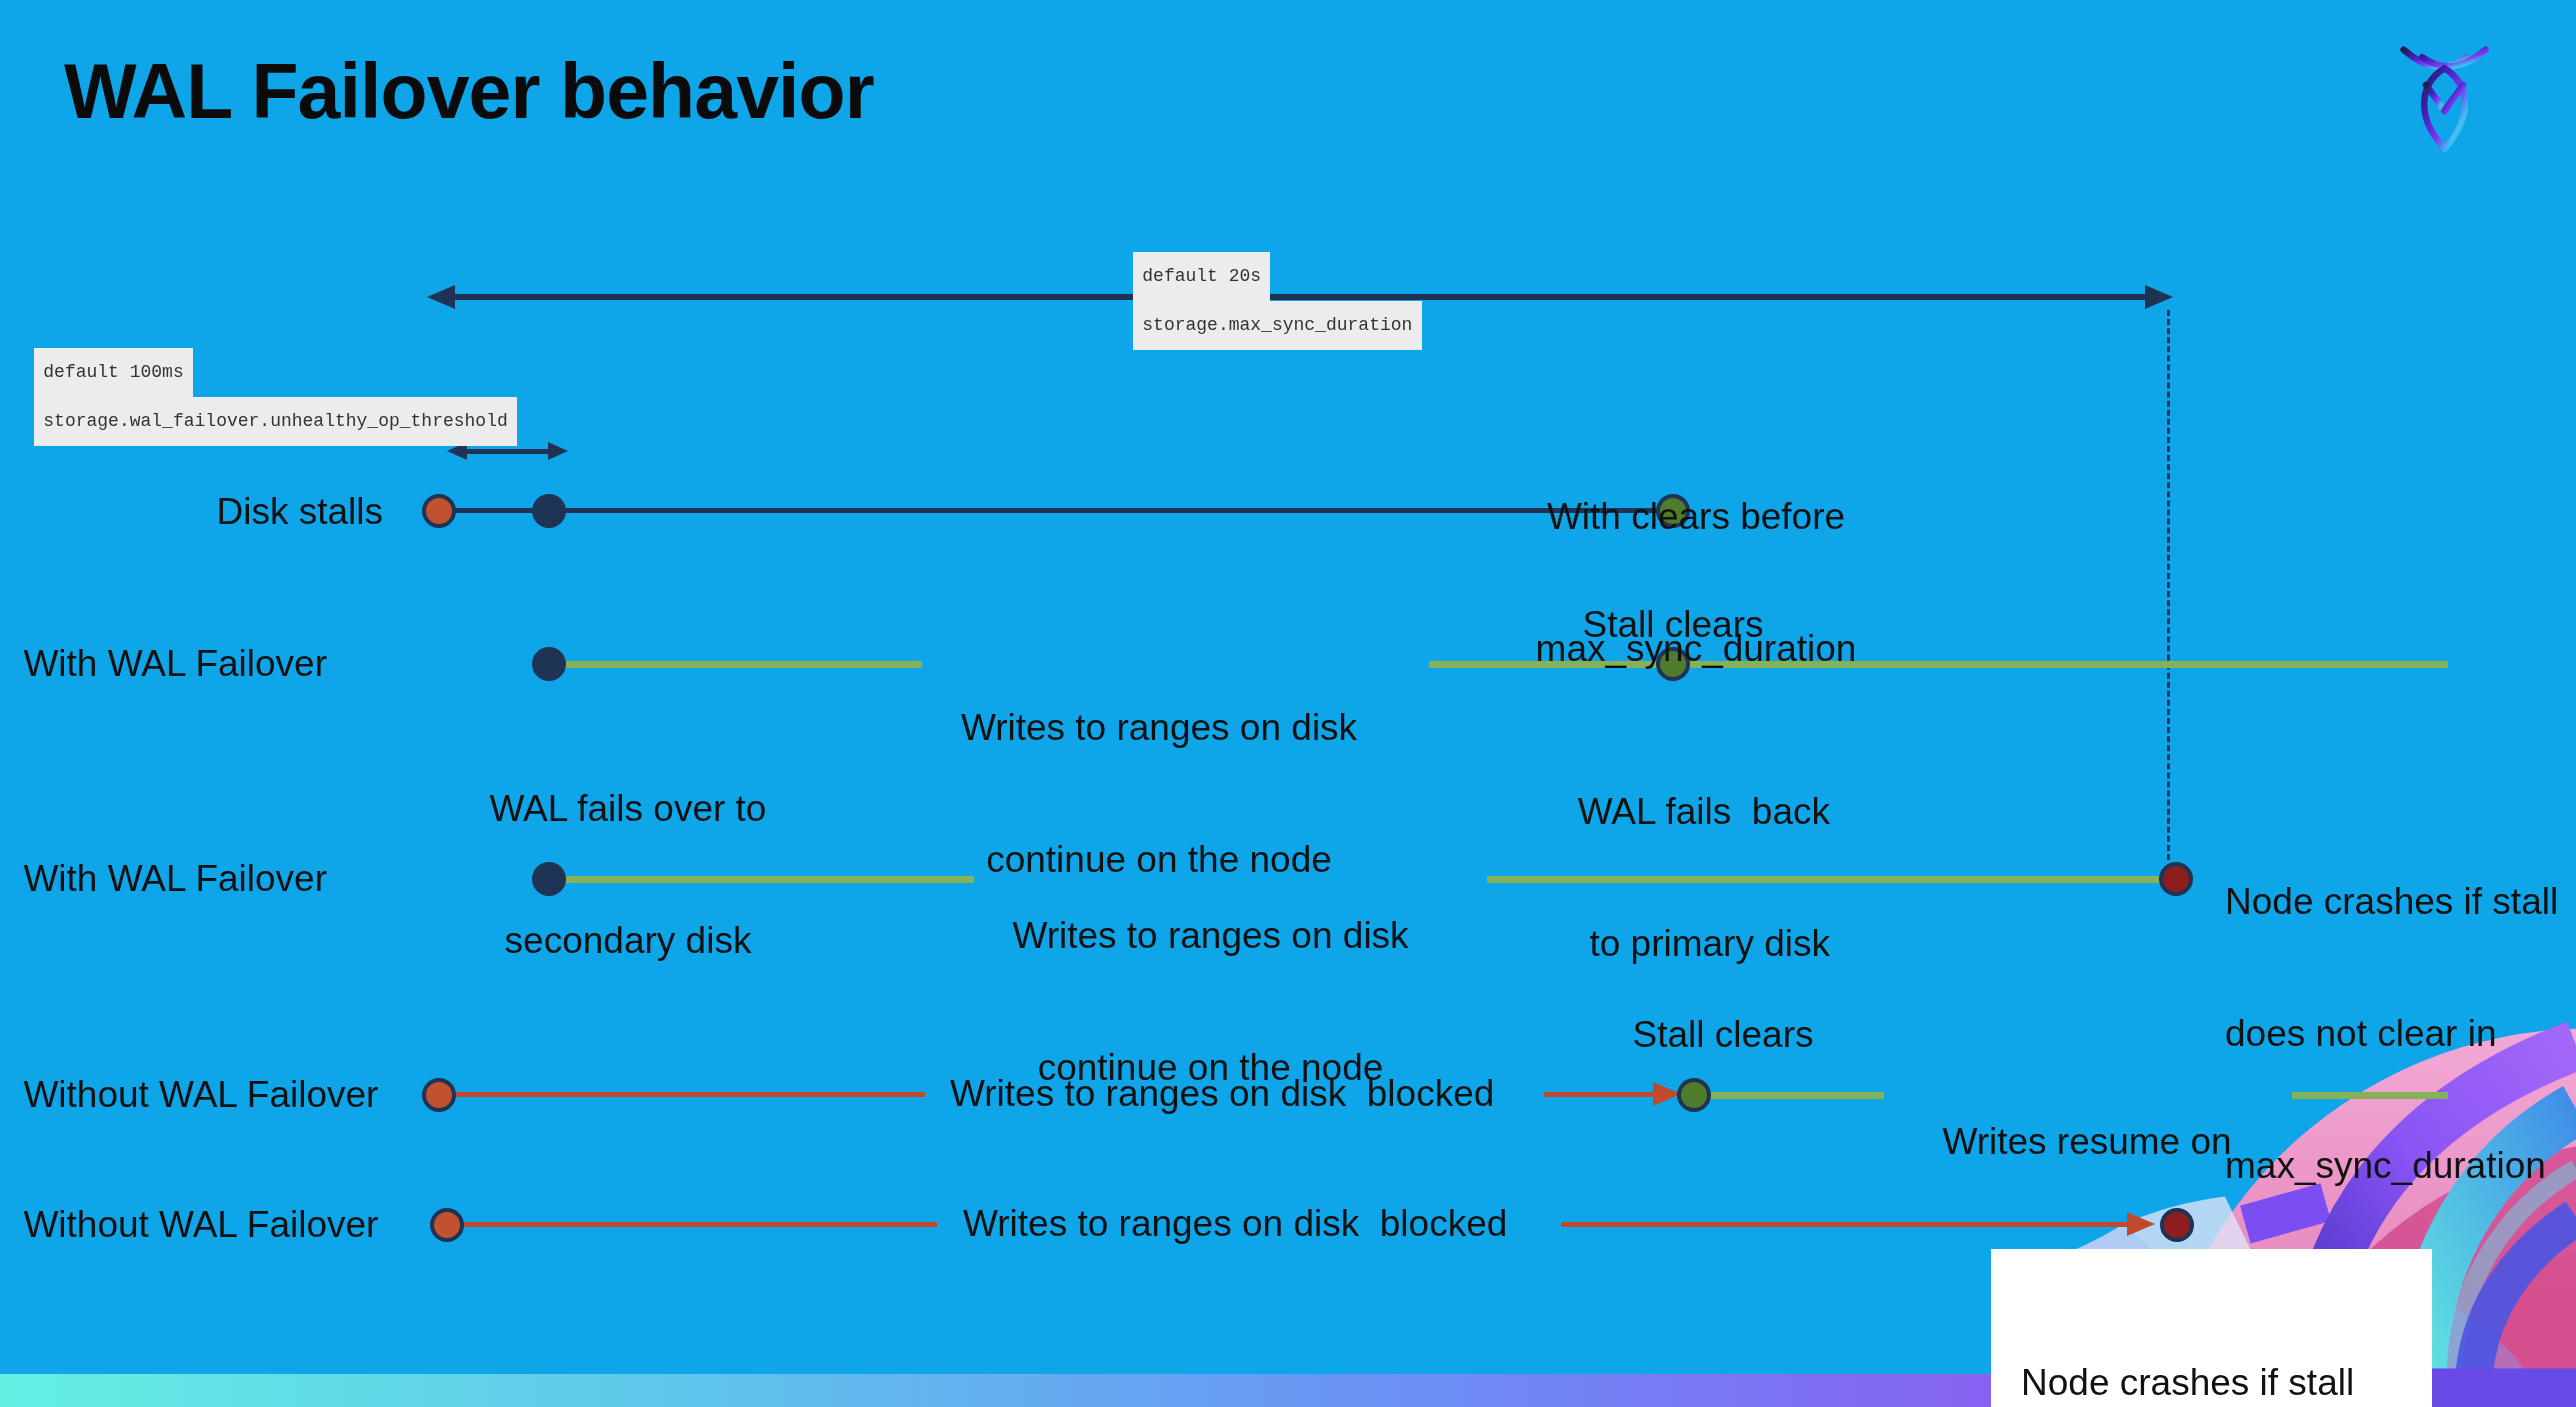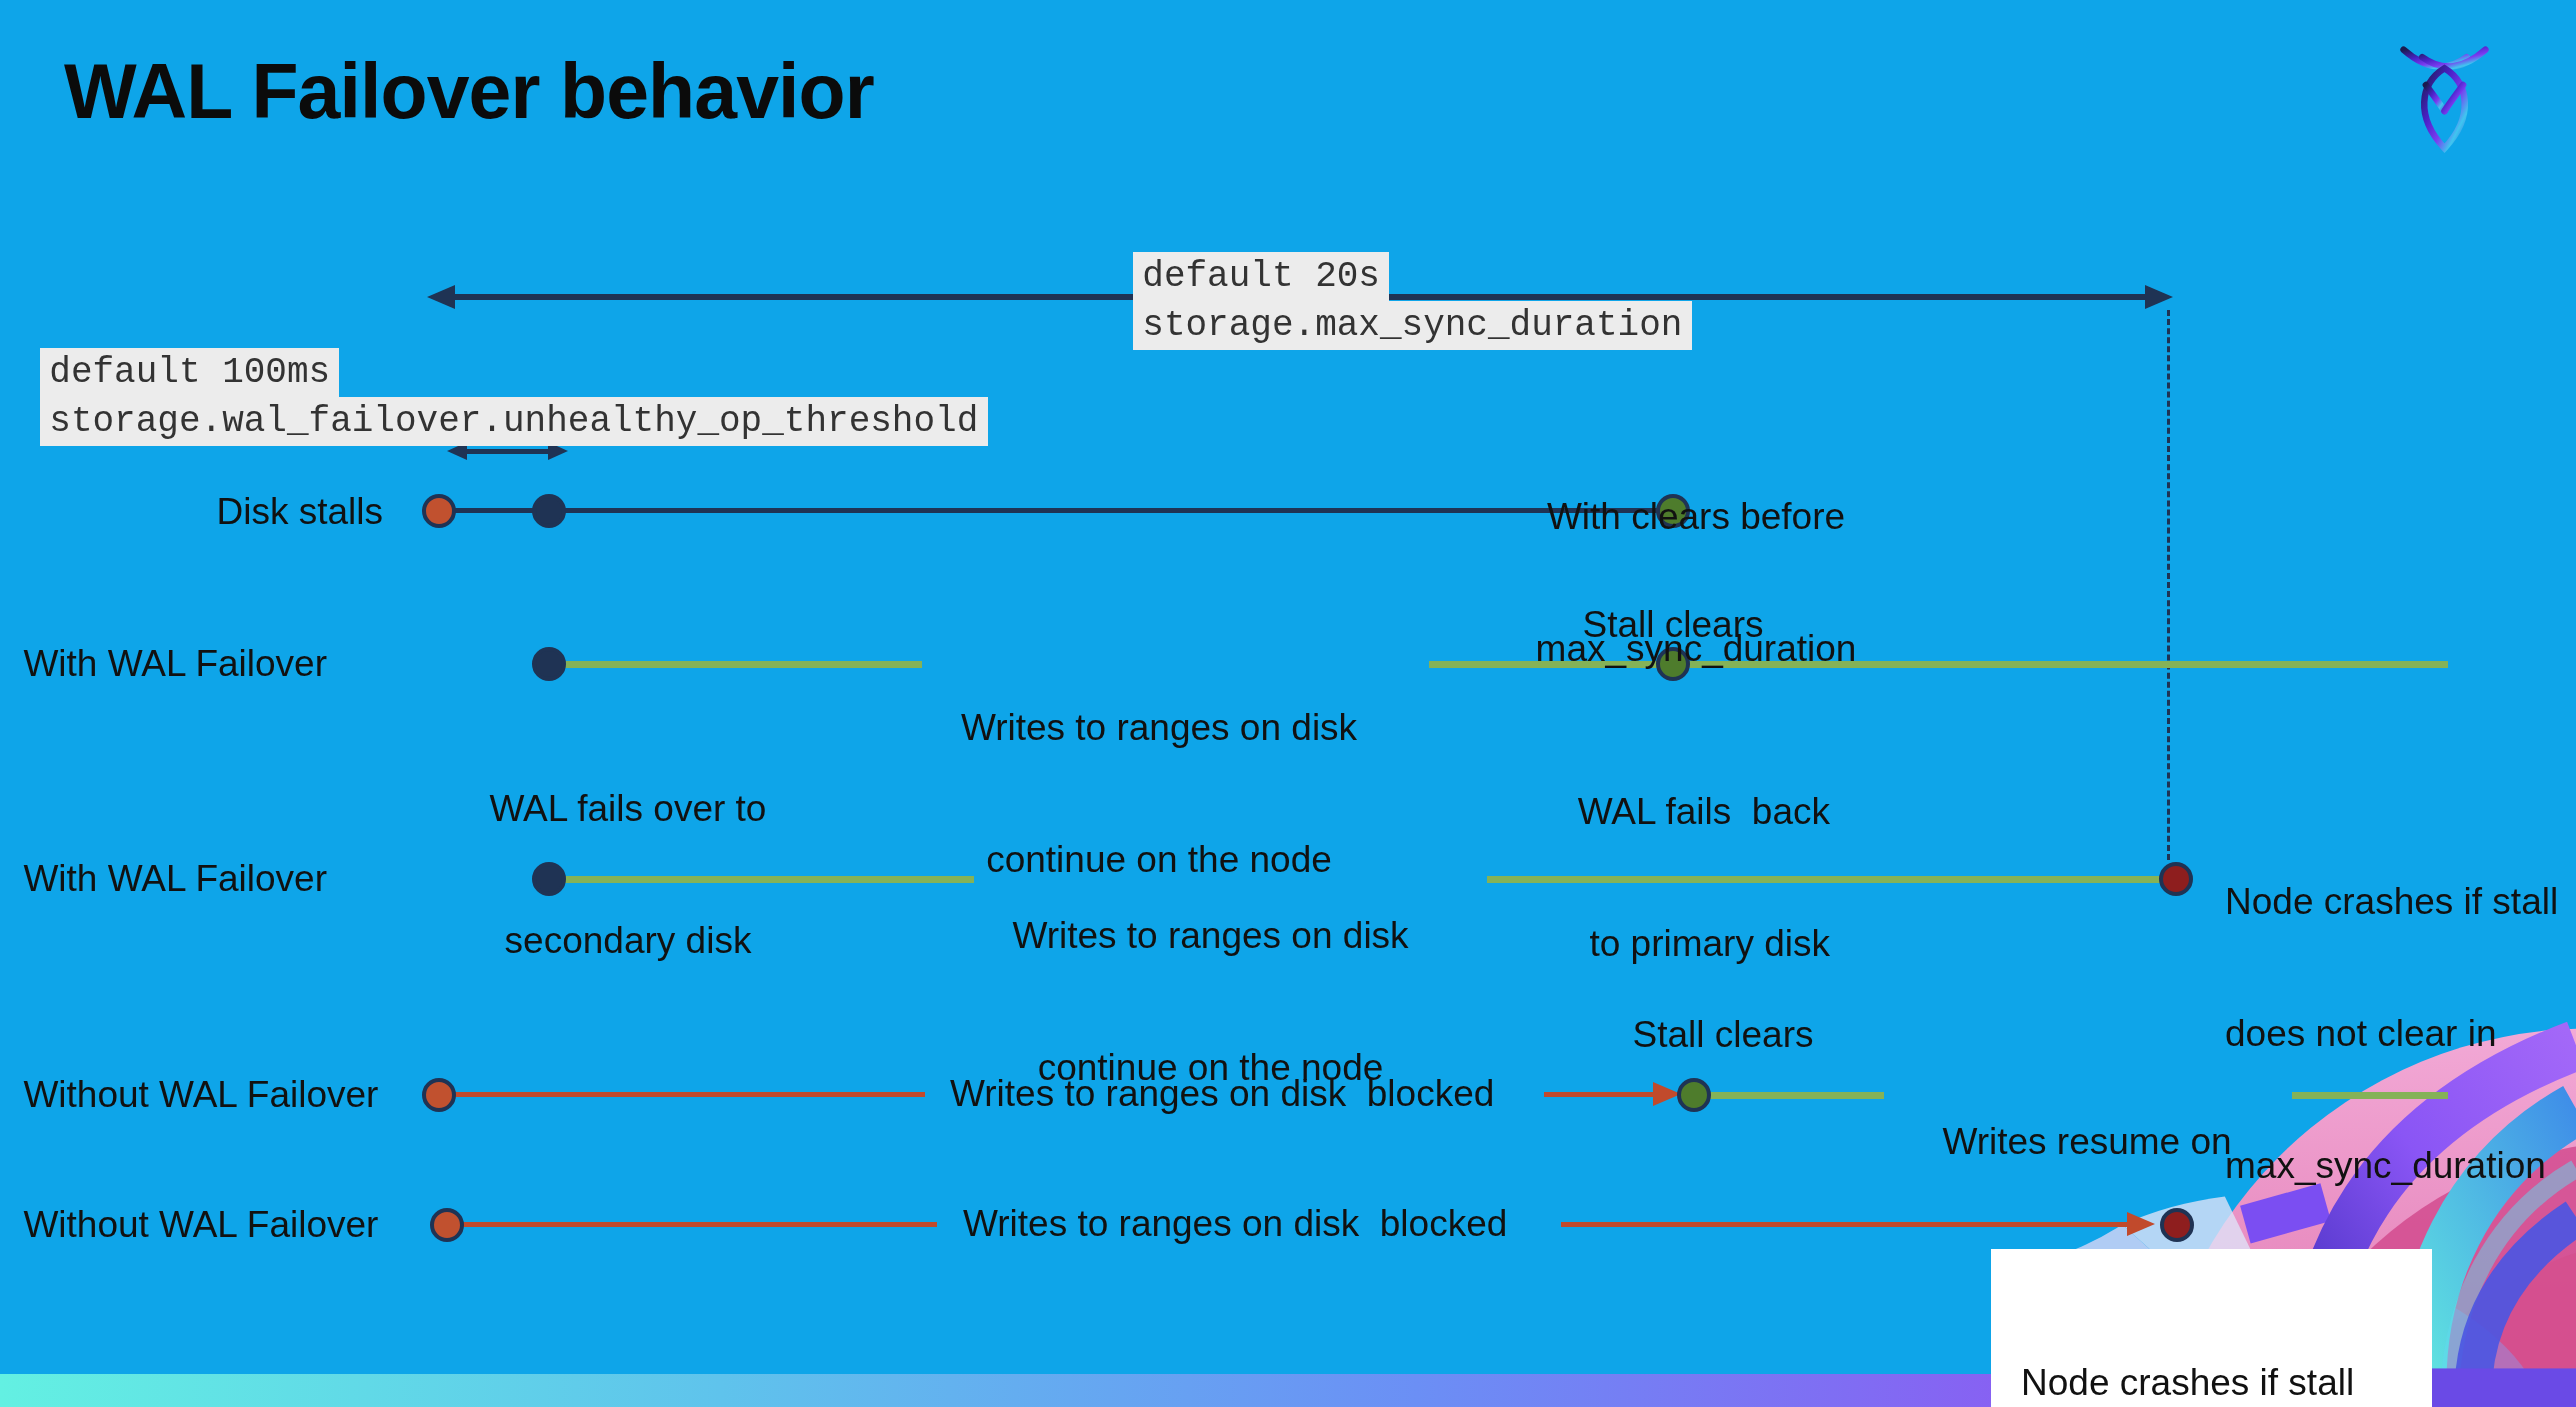--- a/index.html
+++ b/index.html
@@ -1,21 +1,21 @@
 <!DOCTYPE html>
 <html style="--navy: #1f3354; --green-line: #85b257; --green-dot: #4e7c2c; --red-line: #c14a2c; --red-dot: #c1512f; --maroon-dot: #8e1e1e; --code-bg: #ececec; --text: #111111; --bar-start: #63f0e2; --bar-mid: #6b8ff5; --bar-end: #a14cf0;font-size:15px"><head>
 <meta charset="utf-8">
 <style>
   html,body{margin:0;padding:0;background:#fff;}
   .slide{position:relative;width:2576px;height:1408px;background:#0ea5e9;overflow:hidden;
          font-family:"Liberation Sans","DejaVu Sans",sans-serif;color:var(--text,#111);}
   
   .title{position:absolute;left:64px;top:47px;font-size:77px;font-weight:700;letter-spacing:-0.9px;color:#0b0b0b;z-index:7;}
   
-  .code{position:absolute;z-index:7;font-family:"Liberation Mono","DejaVu Sans Mono",monospace;font-size:36px;color:#333;line-height:45px;}
+  .code{position:absolute;z-index:7;font-family:"Liberation Mono","DejaVu Sans Mono",monospace;font-size:18px;color:#333;line-height:45px;}
   .code span{background:var(--code-bg,#ececec);padding:1.9px 9.3px;display:inline-block;}
   
   .txt{position:absolute;font-size:37px;line-height:44px;color:var(--text,#111);z-index:7;white-space:pre;}
   .center{text-align:center;}
   .right{text-align:right;}
   
   .hline{position:absolute;z-index:5;}
   .navy-line{background:var(--navy,#1f3354);height:4.7px;}
   .green-line{background:var(--green-line,#85b257);height:6.5px;}
   .red-line{background:var(--red-line,#c14a2c);height:4.7px;}
@@ -106,21 +106,21 @@
 
   <div class="hline navy-line" style="left:453px;top:294px;width:1692px;height:5.6px;"></div>
   <div class="ah l" style="left:427px;top:285px;"></div>
   <div class="ah r" style="left:2145px;top:285px;"></div>
 
   <div class="code" style="left:1133px;top:252px;">
     <div><span>default 20s</span></div>
     <div><span>storage.max_sync_duration</span></div>
   </div>
 
-  <div class="code" style="left:34px;top:348px;margin-left:6px;">
+  <div class="code" style="left:34px;top:348px;">
     <div><span>default 100ms</span></div>
     <div><span>storage.wal_failover.unhealthy_op_threshold</span></div>
   </div>
 
   <div class="hline navy-line" style="left:465px;top:449px;width:84px;"></div>
   <div class="ah sm l" style="left:447px;top:442px;"></div>
   <div class="ah sm r" style="left:548px;top:442px;"></div>
 
   <div class="dashed-v" style="left:2167px;top:310px;height:550px;"></div>
 

